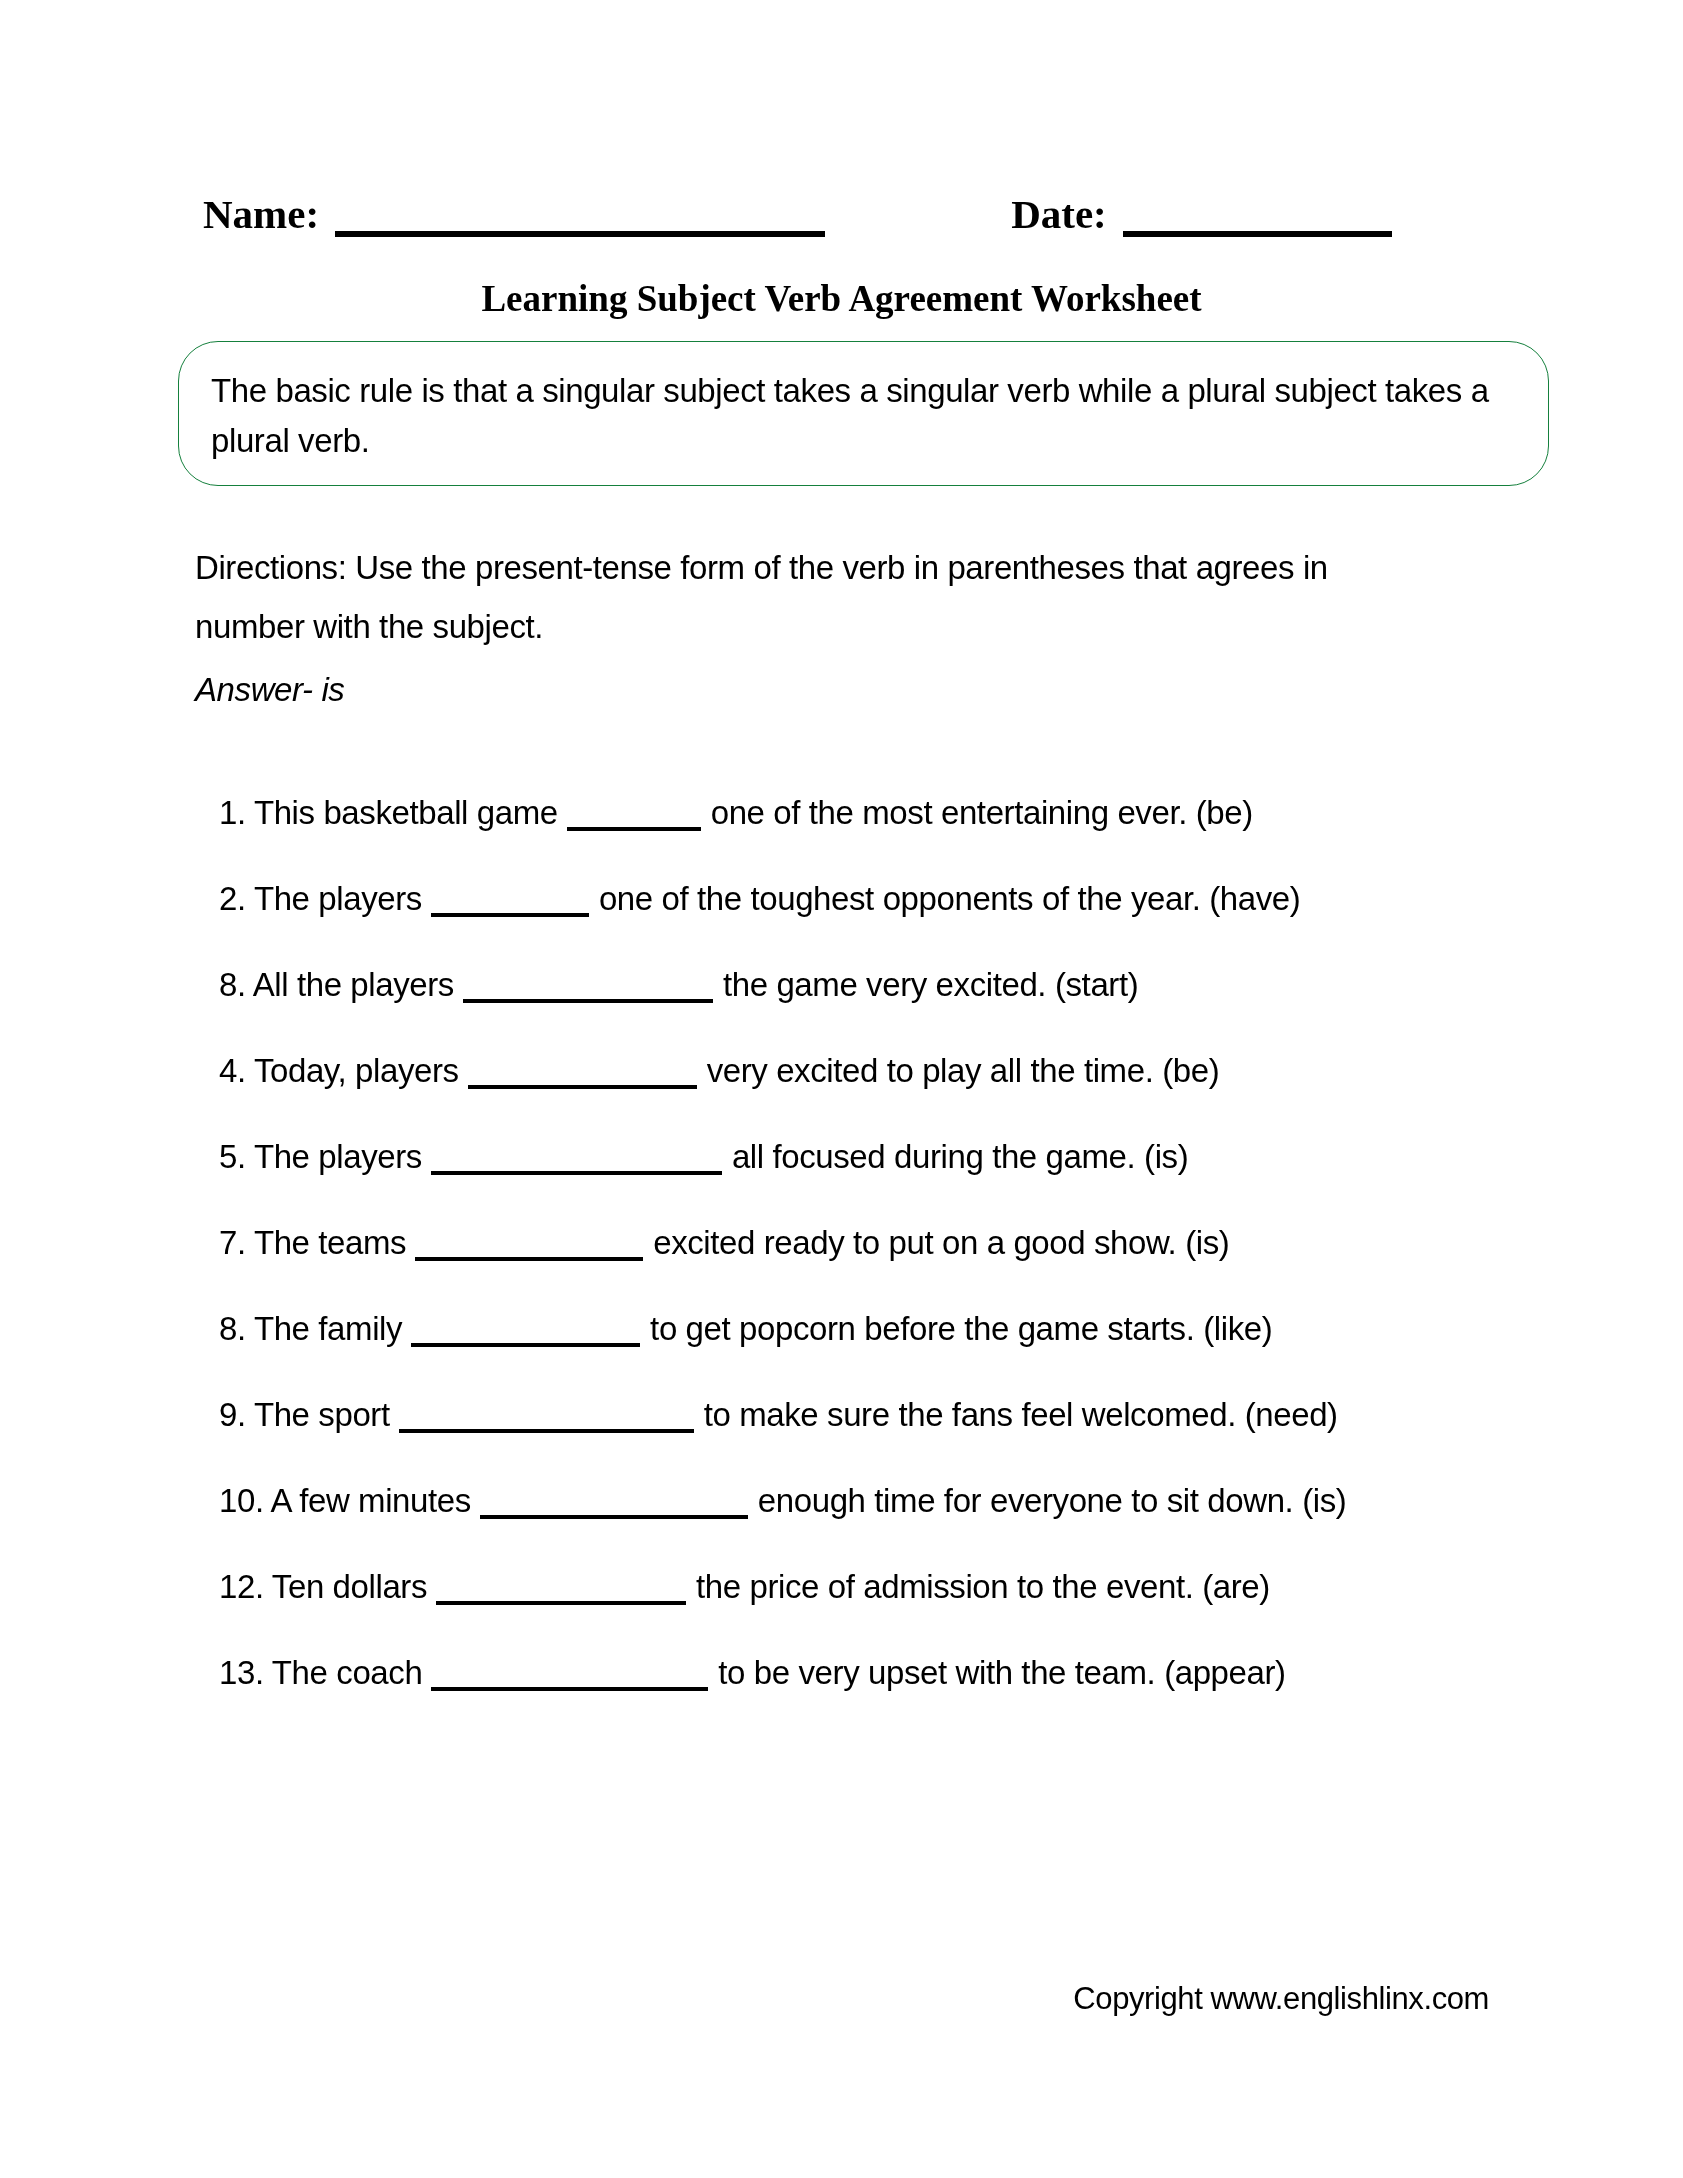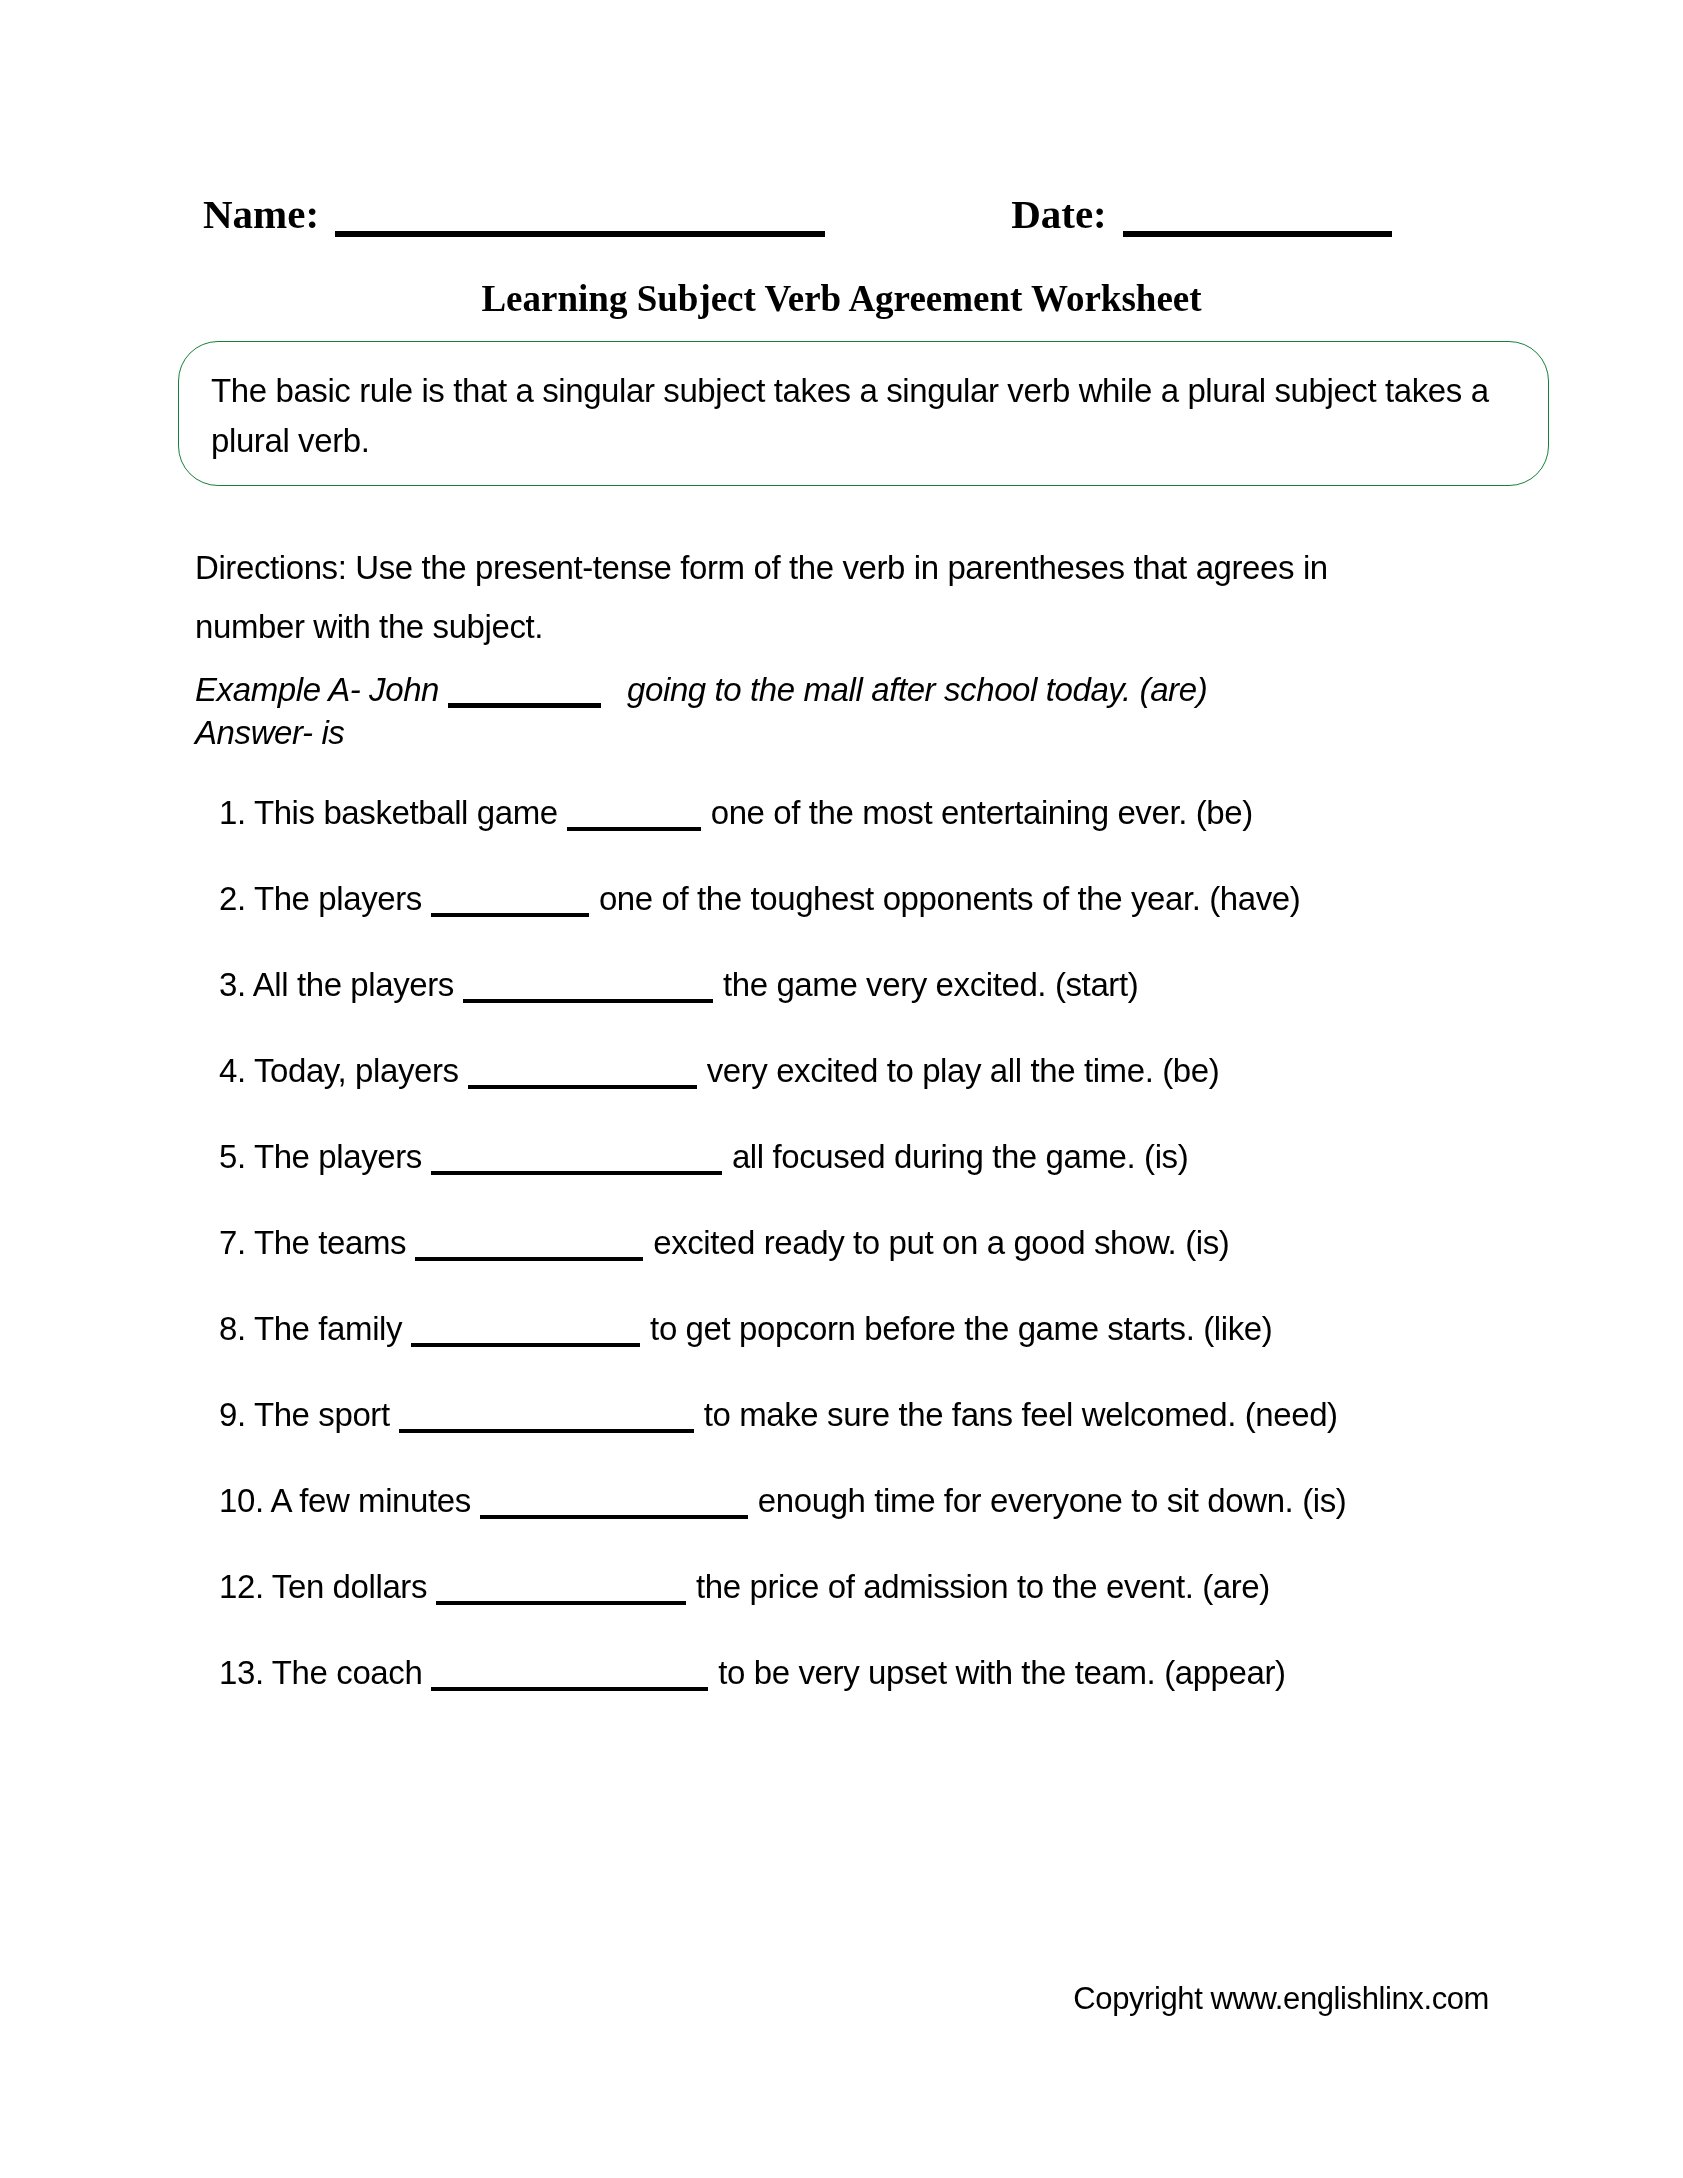--- a/index.html
+++ b/index.html
@@ -62,30 +62,29 @@
 
   <div class="title">Learning Subject Verb Agreement Worksheet</div>
 
   <div class="rule-box">
     <span>The basic rule is that a singular subject takes a singular verb while a plural subject takes a plural verb.</span>
   </div>
 
   <div class="directions">Directions: Use the present-tense form of the verb in parentheses that agrees in number with the subject.</div>
 
   <div class="example">
-    <div><span>Example A- John</span><span class="blank" style="width: 153px;"></span><span>going to the mall after school today.</span>&nbsp;<span>(are)</span></div>
     <div>Answer- is</div>
   </div>
 
   <div class="items">
   <div class="item"><span class="pre">1. This basketball game</span><span class="blank" style="width: 134px;"></span><span class="post">one of the most entertaining ever.</span>&nbsp;<span class="verb">(be)</span></div>
 
   <div class="item"><span class="pre">2. The players</span><span class="blank" style="width: 158px;"></span><span class="post">one of the toughest opponents of the year.</span>&nbsp;<span class="verb">(have)</span></div>
 
-  <div class="item"><span class="pre">3. All the players</span><span class="blank" style="width: 250px;"></span><span class="post">the game very excited.</span>&nbsp;<span class="verb">(start)</span></div>
+  <div class="item"><span class="pre">8. All the players</span><span class="blank" style="width: 250px;"></span><span class="post">the game very excited.</span>&nbsp;<span class="verb">(start)</span></div>
 
   <div class="item"><span class="pre">4. Today, players</span><span class="blank" style="width: 229px;"></span><span class="post">very excited to play all the time.</span>&nbsp;<span class="verb">(be)</span></div>
 
   <div class="item"><span class="pre">5. The players</span><span class="blank" style="width: 291px;"></span><span class="post">all focused during the game.</span>&nbsp;<span class="verb">(is)</span></div>
 
 
   <div class="item"><span class="pre">7. The teams</span><span class="blank" style="width: 228px;"></span><span class="post">excited ready to put on a good show.</span>&nbsp;<span class="verb">(is)</span></div>
 
   <div class="item"><span class="pre">8. The family</span><span class="blank" style="width: 229px;"></span><span class="post">to get popcorn before the game starts.</span>&nbsp;<span class="verb">(like)</span></div>
 

